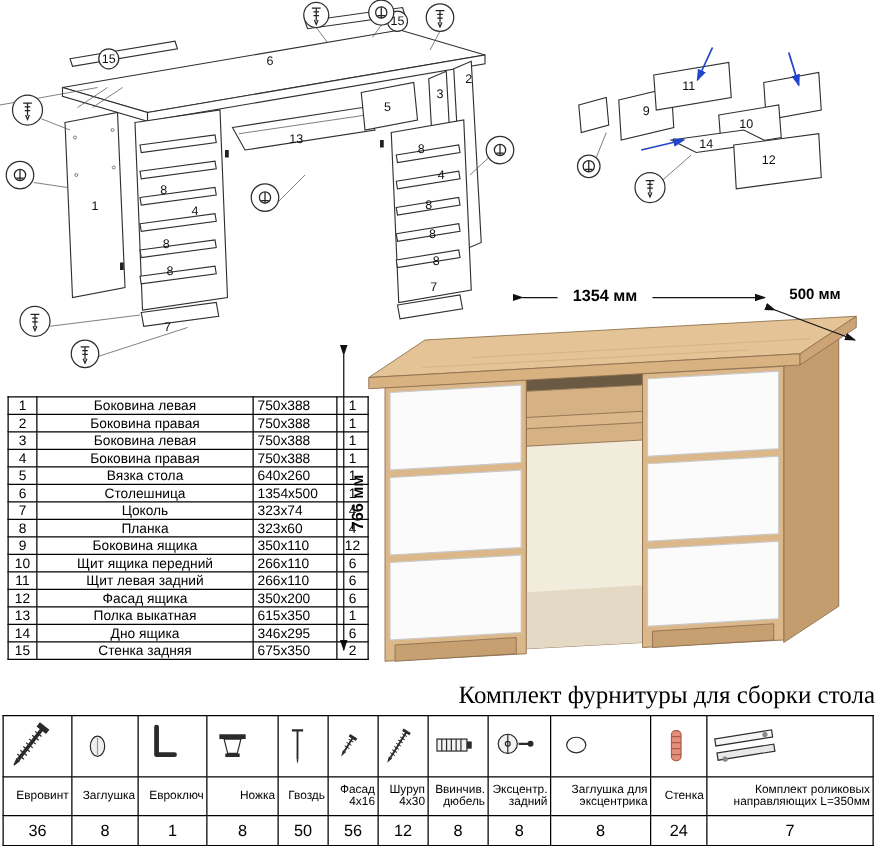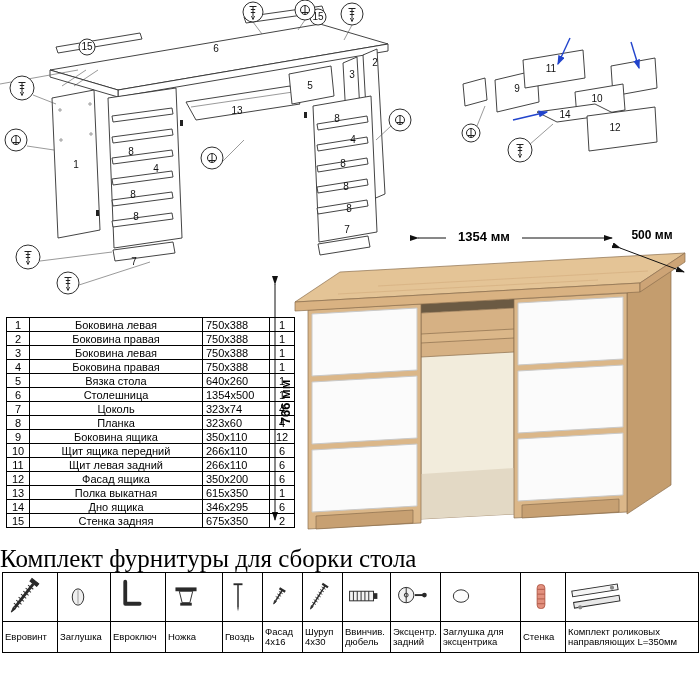--- a/index.html
+++ b/index.html
@@ -11,25 +11,25 @@
   .dim-small{font-size:12px;font-weight:bold;fill:#000;text-anchor:middle;}
   #main-diagram{position:absolute;left:0;top:0;}
   #drawer-diagram{position:absolute;left:455px;top:0;}
   #desk-render{position:absolute;left:268px;top:222px;}
   #parts-table{position:absolute;left:6px;top:317px;border-collapse:collapse;font-size:11px;}
   #parts-table td{border:1px solid #000;padding:0 3px;height:13px;line-height:12px;white-space:nowrap;}
   #parts-table .c-num{width:16px;text-align:center;}
   #parts-table .c-name{width:166px;text-align:center;}
   #parts-table .c-size{width:60px;text-align:left;}
   #parts-table .c-qty{width:18px;text-align:center;}
-  #hw-title{position:absolute;left:0;top:545px;width:700px;text-align:left;font-family:"Liberation Serif",serif;font-size:25px;}
+  #hw-title{position:absolute;left:0;top:545px;width:700px;text-align:right;font-family:"Liberation Serif",serif;font-size:20px;}
   #hw-table{position:absolute;left:2px;top:572px;width:696px;border-collapse:collapse;table-layout:fixed;}
   #hw-table td{border:1px solid #000;overflow:hidden;}
   #hw-table tr.hw-icons td{height:48px;text-align:center;vertical-align:middle;padding:0;}
-  #hw-table tr.hw-names td{height:28px;font-size:9.5px;line-height:1.1;text-align:left;vertical-align:middle;padding:1px 2px;}
+  #hw-table tr.hw-names td{height:28px;font-size:9.5px;line-height:1.1;text-align:right;vertical-align:middle;padding:1px 2px;}
   #hw-table tr.hw-qty td{height:21px;font-size:13px;text-align:center;vertical-align:middle;}
   .diag-line{stroke:#2f2f2f;stroke-width:0.9;fill:#fff;}
   .diag-thin{stroke:#555;stroke-width:0.6;fill:none;}
   .callout{stroke:#2f2f2f;stroke-width:1;fill:#fff;}
 </style>
 </head>
 <body>
 
 <svg id="main-diagram" width="430" height="315" viewBox="0 0 430 315">
   <defs>
@@ -506,14 +506,28 @@
     <td>Ножка</td>
     <td>Гвоздь</td>
     <td>Фасад 4x16</td>
     <td>Шуруп 4x30</td>
     <td>Ввинчив. дюбель</td>
     <td>Эксцентр. задний</td>
     <td>Заглушка для эксцентрика</td>
     <td>Стенка</td>
     <td>Комплект роликовых направляющих L=350мм</td>
   </tr>
+  <tr class="hw-qty">
+    <td>36</td>
+    <td>8</td>
+    <td>1</td>
+    <td>8</td>
+    <td>50</td>
+    <td>56</td>
+    <td>12</td>
+    <td>8</td>
+    <td>8</td>
+    <td>8</td>
+    <td>24</td>
+    <td>7</td>
+  </tr>
   </tbody>
 </table>
 
 </body></html>

